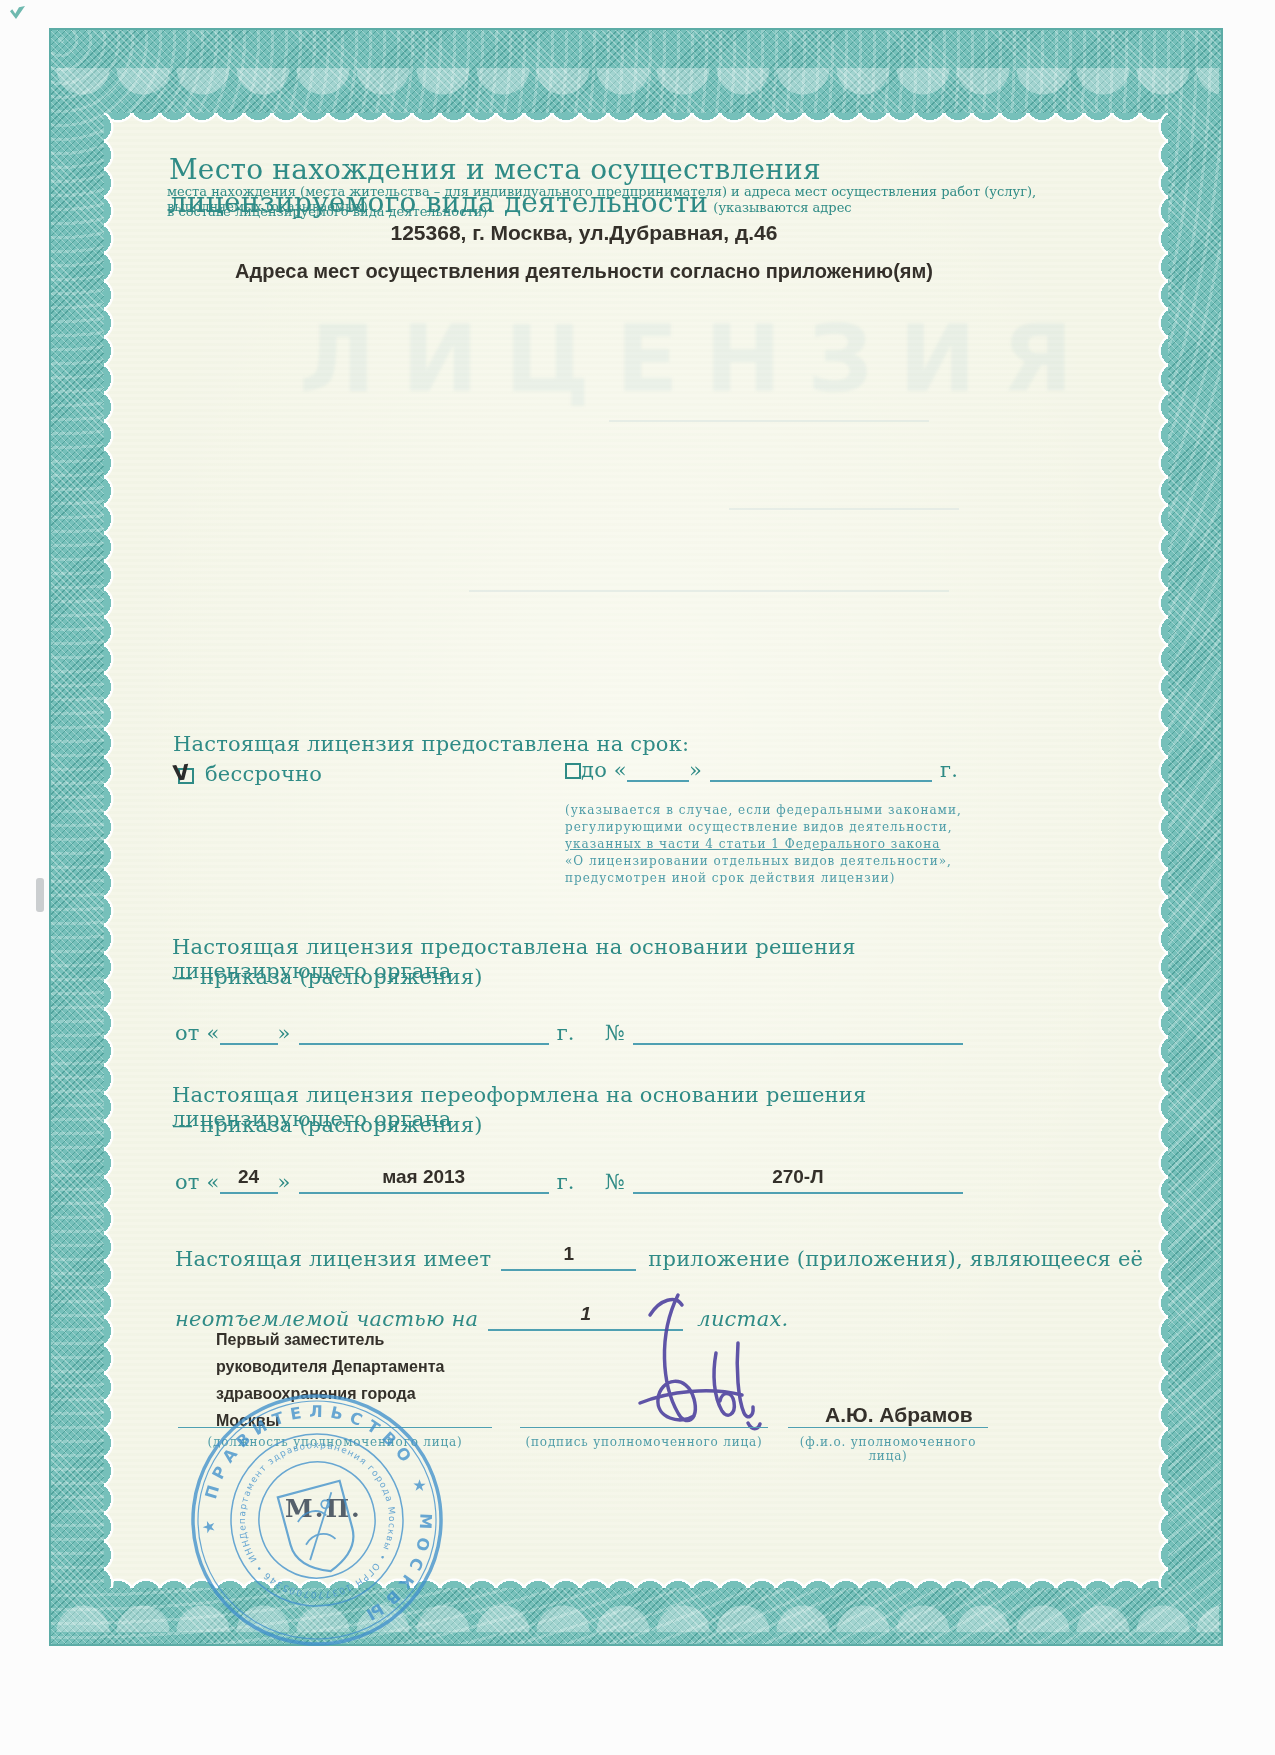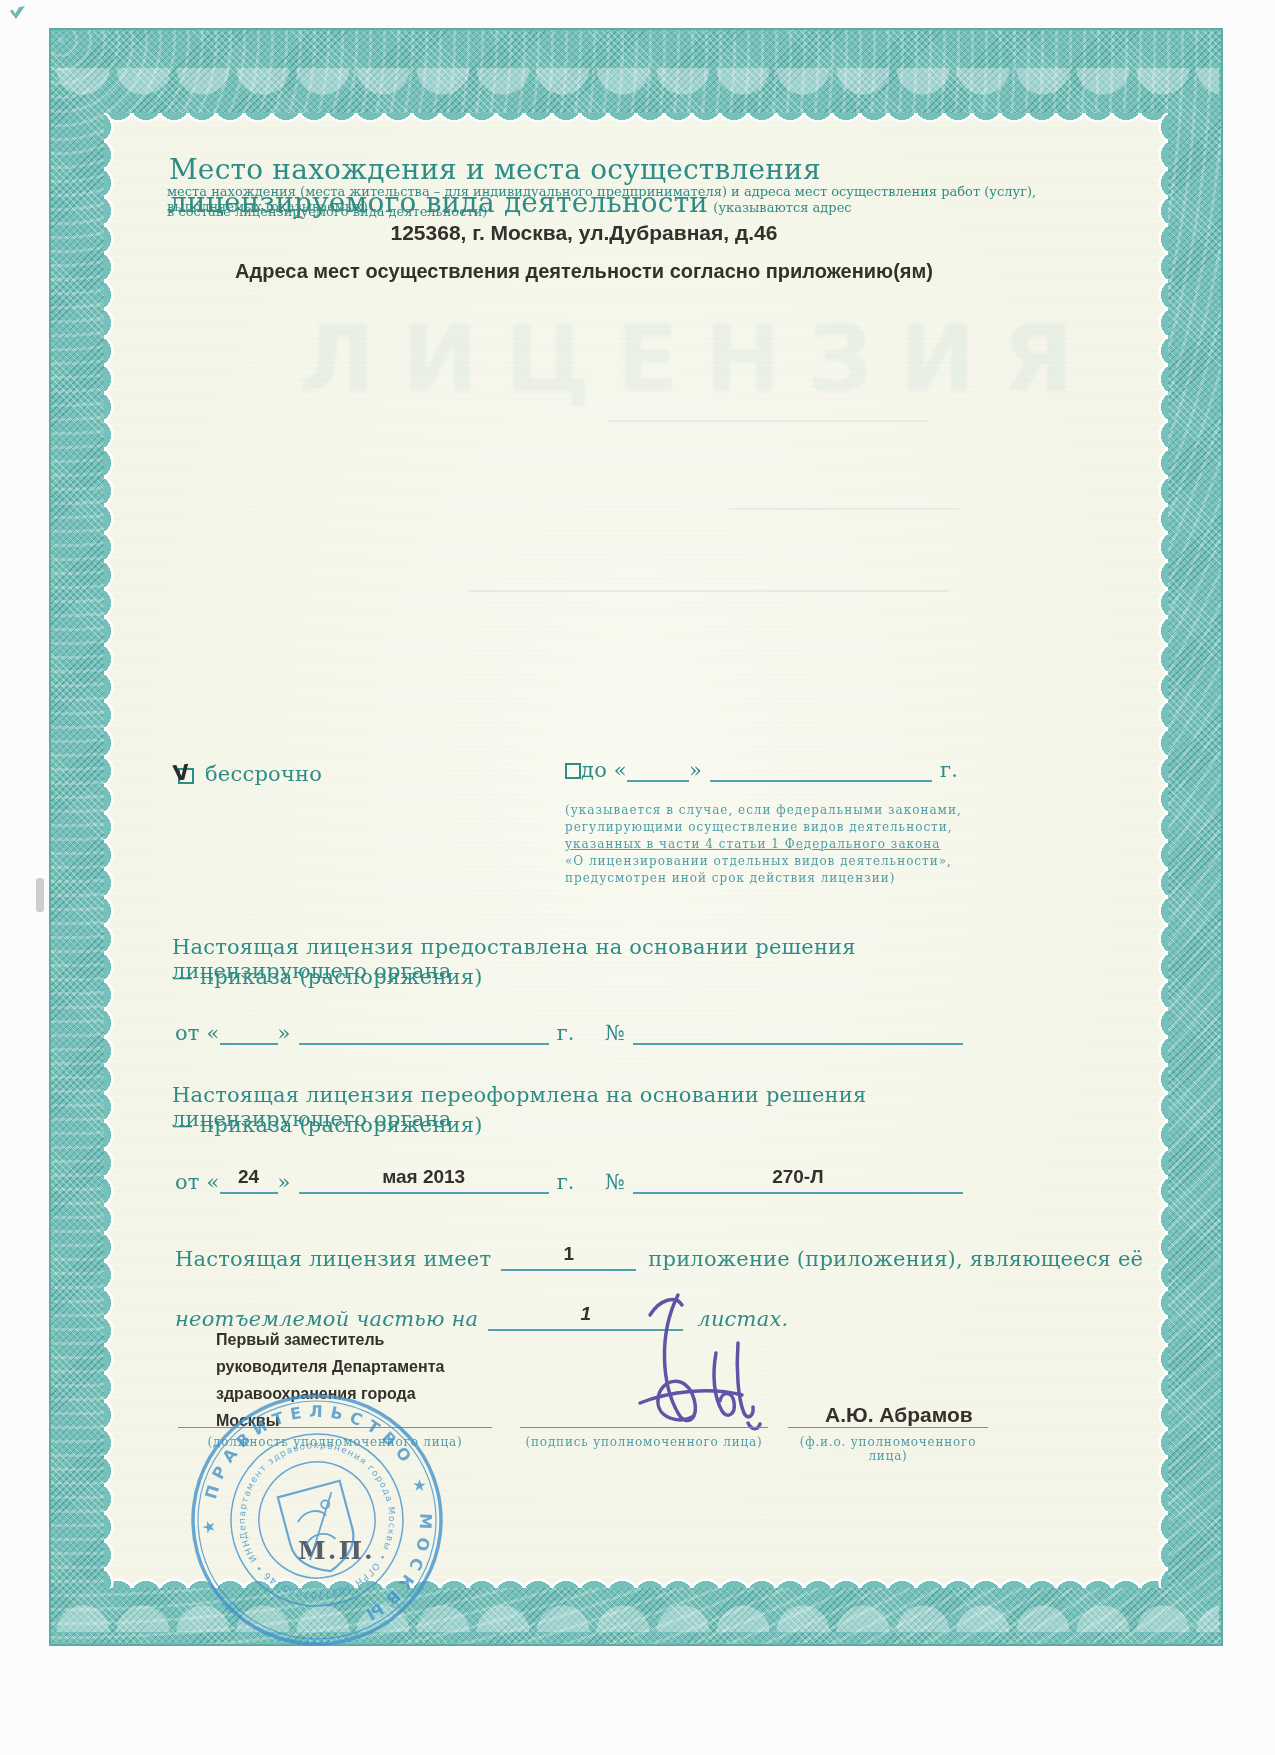--- a/index.html
+++ b/index.html
@@ -95,20 +95,21 @@
 
   <div class="abs" style="left:120px;top:125px;width:880px;">
     <span class="teal h-big">Место нахождения и места осуществления лицензируемого вида деятельности</span>
     <span class="teal h-sm">(указываются адрес</span>
   </div>
   <div class="abs teal h-sm" style="left:118px;top:176px;width:920px;">в составе лицензируемого вида деятельности)</div>
   <div class="abs teal h-sm" style="left:118px;top:156px;width:920px;">места нахождения (места жительства – для индивидуального предпринимателя) и адреса мест осуществления работ (услуг), выполняемых (оказываемых)</div>
   <div class="abs dark" style="left:60px;top:193px;width:950px;text-align:center;font-size:21px;">125368, г. Москва, ул.Дубравная, д.46</div>
   <div class="abs dark" style="left:60px;top:232px;width:950px;text-align:center;font-size:20px;">Адреса мест осуществления деятельности согласно приложению(ям)</div>
 
+  <div class="abs teal body-line" style="left:124px;top:704px;">Настоящая лицензия предоставлена на срок:</div>
   <span class="abs cbox" style="left:129px;top:740px;"></span>
   <span class="vmark" style="left:124px;top:733px;">V</span>
   <div class="abs teal body-line" style="left:156px;top:734px;">бессрочно</div>
   <div class="abs fillrow" style="left:516px;top:730px;">
     <span class="cbox" style="margin-bottom:3px;"></span>
     <span class="teal body-line" style="margin-left:0;">до «</span>
     <span class="uline" style="width:62px;"></span>
     <span class="teal body-line">»</span>
     <span class="uline" style="width:222px;margin-left:8px;"></span>
     <span class="teal body-line" style="margin-left:8px;">г.</span>
@@ -174,21 +175,21 @@
 
   <div class="abs dark" style="left:776px;top:1375px;font-size:21px;">А.Ю. Абрамов</div>
 
   <div class="sigline" style="left:129px;top:1399px;width:314px;"></div>
   <div class="sigline" style="left:471px;top:1399px;width:248px;"></div>
   <div class="sigline" style="left:739px;top:1399px;width:200px;"></div>
   <div class="abs caption" style="left:129px;top:1407px;width:314px;">(должность уполномоченного лица)</div>
   <div class="abs caption" style="left:471px;top:1407px;width:248px;">(подпись уполномоченного лица)</div>
   <div class="abs caption" style="left:739px;top:1407px;width:200px;">(ф.и.о. уполномоченного лица)</div>
 
-  <div class="abs mp" style="left:249px;top:1466px;margin-top:42px;">М.П.</div>
+  <div class="abs mp" style="left:236px;top:1466px;">М.П.</div>
 
   <svg class="abs" style="left:133px;top:1357px;transform:rotate(-15deg);opacity:.78;" width="270" height="270" viewBox="0 0 270 270">
     <defs>
       <path id="outerArc" d="M135,135 m-103,0 a103,103 0 1,1 206,0 a103,103 0 1,1 -206,0"></path>
       <path id="innerArc" d="M135,135 m-72,0 a72,72 0 1,1 144,0 a72,72 0 1,1 -144,0"></path>
     </defs>
     <g fill="none" stroke="var(--stamp_blue)">
       <circle cx="135" cy="135" r="124" stroke-width="3.5"></circle>
       <circle cx="135" cy="135" r="119" stroke-width="1.2"></circle>
       <circle cx="135" cy="135" r="86" stroke-width="1.5"></circle>

